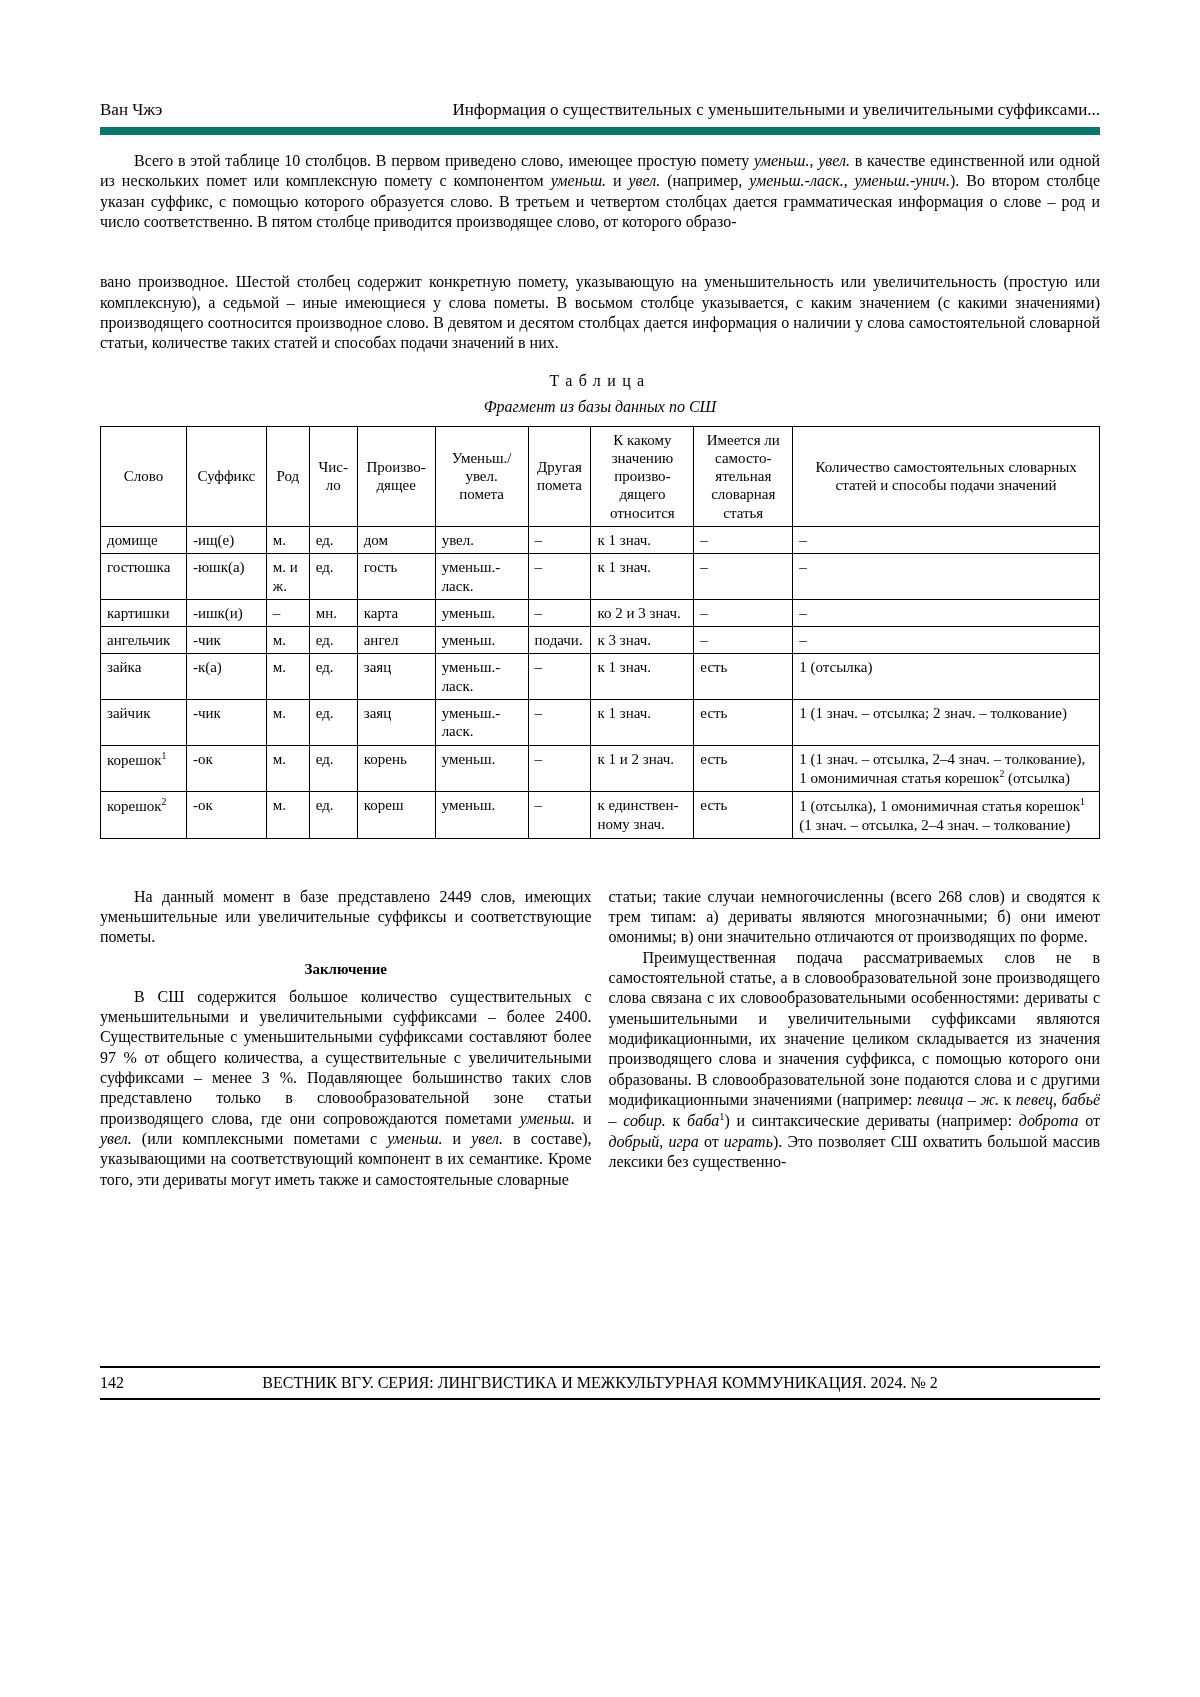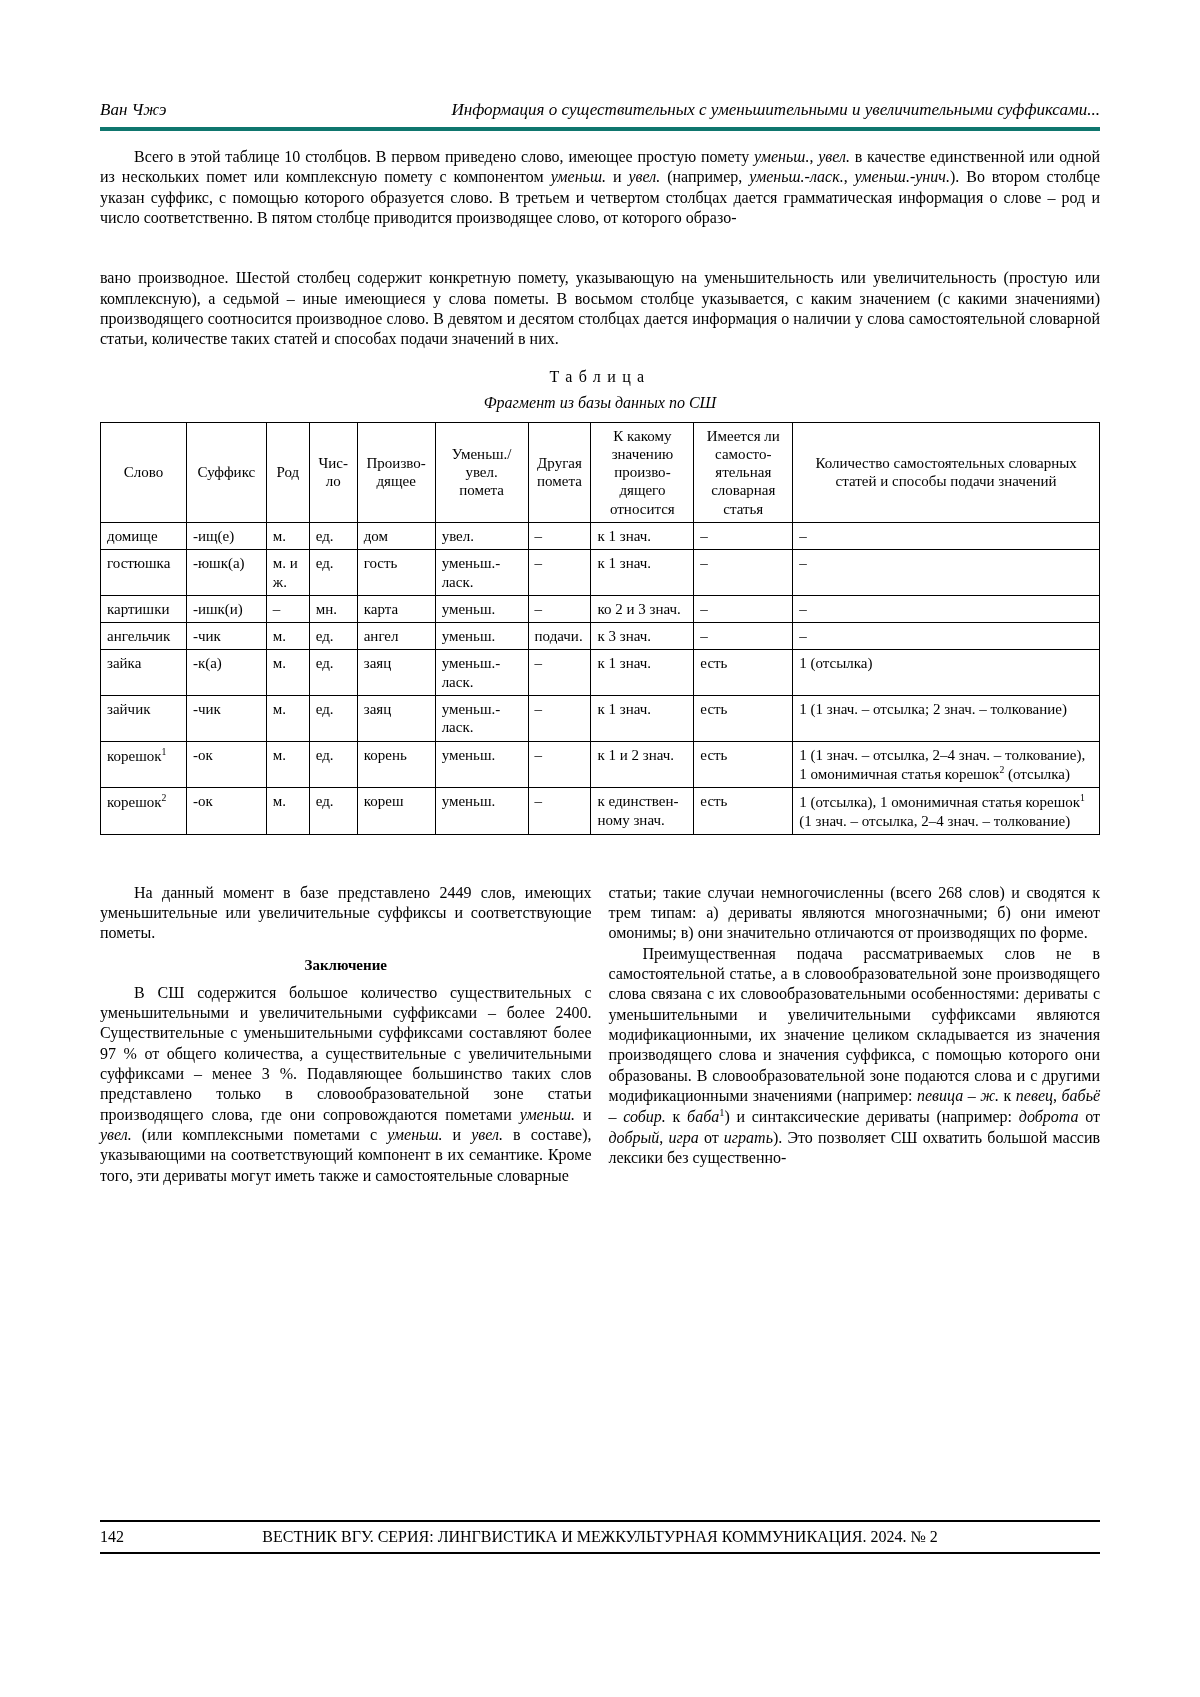--- a/index.html
+++ b/index.html
@@ -11,23 +11,22 @@
     color: #000000;
     font-family: "Liberation Serif", "DejaVu Serif", serif;
     position: relative;
     overflow: hidden;
   }
   .content { padding: 100px 100px 0 100px; }
 
   .running-header {
     display: flex;
     align-items: baseline;
-    font-style: italic;
     font-size: 17px;
-    border-bottom: 4px solid #0f766e;
+    border-bottom: 8px solid #0f766e;
     padding-bottom: 7px;
   }
   .running-header .author { width: 190px; flex: none; }
   .running-header .title { flex: 1; text-align: right; }
 
   .twocol { display: flex; gap: 40px; text-align: justify; font-size: 16px; line-height: 1.27; }
   .twocol .col { flex: 1 1 0; min-width: 0; }
   p { margin: 0; }
   p.indent { text-indent: 34px; }
   .intro { margin-top: 16px; flex-direction: column; }
@@ -63,21 +62,21 @@
     text-align: center;
     font-size: 15px;
     font-weight: bold;
     margin: 12px 0 8px 0;
   }
 
   .footer {
     position: absolute;
     left: 100px;
     right: 100px;
-    top: 1520px;
+    top: 1366px;
     border-top: 2px solid #000;
     border-bottom: 2px solid #000;
     display: flex;
     align-items: center;
     padding: 6px 0;
     font-size: 16px;
   }
   .footer .pagenum { width: 90px; flex: none; }
   .footer .journal { flex: 1; text-align: center; }
 </style>

